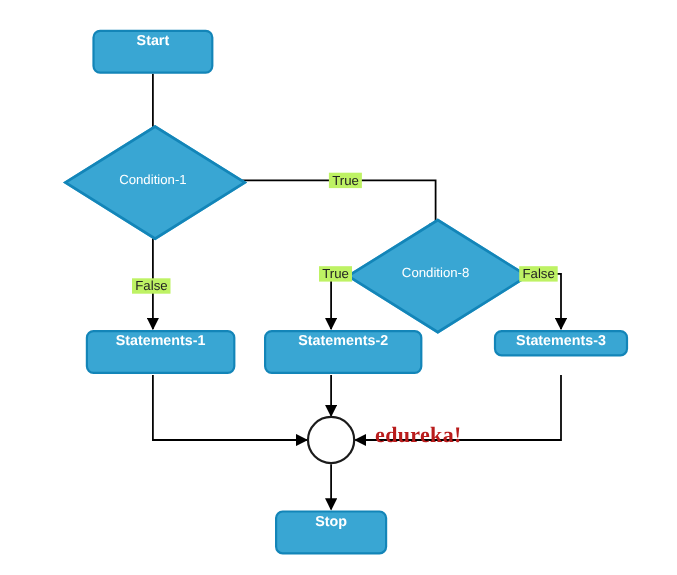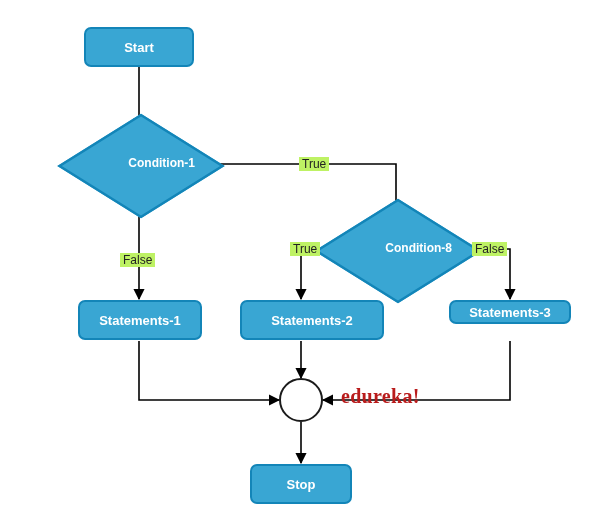--- a/index.html
+++ b/index.html
@@ -13,21 +13,21 @@
     position: relative;
   }
   .node-rect {
     position: absolute;
     box-sizing: border-box;
     border: 2px solid #1385b8;
     background: #39a6d3;
     color: #ffffff;
     border-radius: 7px;
     display: flex;
-    align-items: center;
+    align-items: flex-start;
     justify-content: center;
     font-weight: 700;
     font-size: 13px;
     text-align: center;
   }
   .diamond {
     position: absolute;
   }
   .diamond-shape {
     position: absolute;
@@ -38,23 +38,23 @@
     transform: scale(1.6,1) rotate(45deg);
     transform-origin: center center;
     left: 0;
     top: 0;
   }
   .diamond-label {
     position: absolute;
     width: 112px;
     left: -21px;
     top: 27px;
-    text-align: right;
+    text-align: center;
     color: #ffffff;
-    font-weight: 700;
+    font-weight: 400;
     font-size: 12px;
     z-index: 2;
   }
   .circle-node {
     position: absolute;
     width: 44px;
     height: 44px;
     border: 2px solid #1b1b1b;
     border-radius: 50%;
     background: #ffffff;
@@ -121,21 +121,21 @@
 <div class="diamond" style="left:104px; top:129px;">
   <div class="diamond-shape"></div>
   <div class="diamond-label">Condition-1</div>
 </div>
 
 <div class="diamond" style="left:361px; top:214px;">
   <div class="diamond-shape"></div>
   <div class="diamond-label">Condition-8</div>
 </div>
 
-<div class="node-rect" style="left:78px; top:300px; width:124px; height:40px;">
+<div class="node-rect" style="left:78px; top:300px; width:136px; height:40px;">
   <span>Statements-1</span>
 </div>
 
 <div class="node-rect" style="left:240px; top:300px; width:144px; height:40px;">
   <span>Statements-2</span>
 </div>
 
 <div class="node-rect" style="left:449px; top:300px; width:122px; height:24px;">
   <span>Statements-3</span>
 </div>

